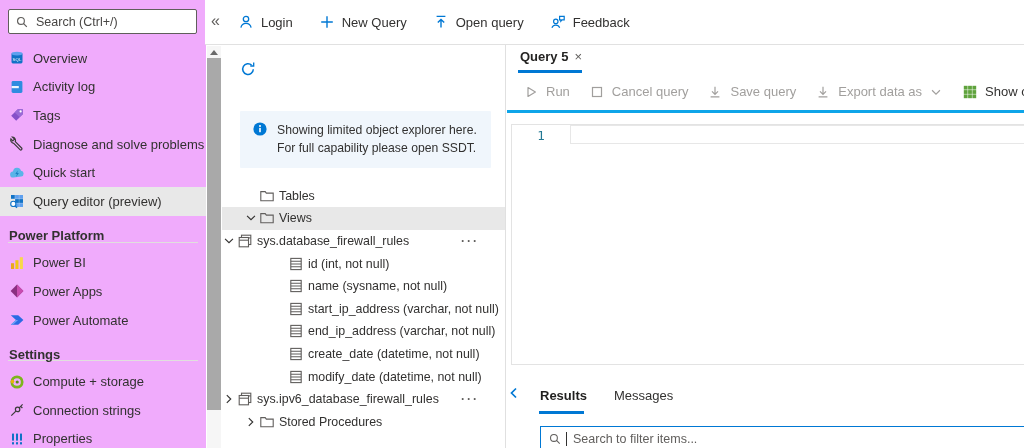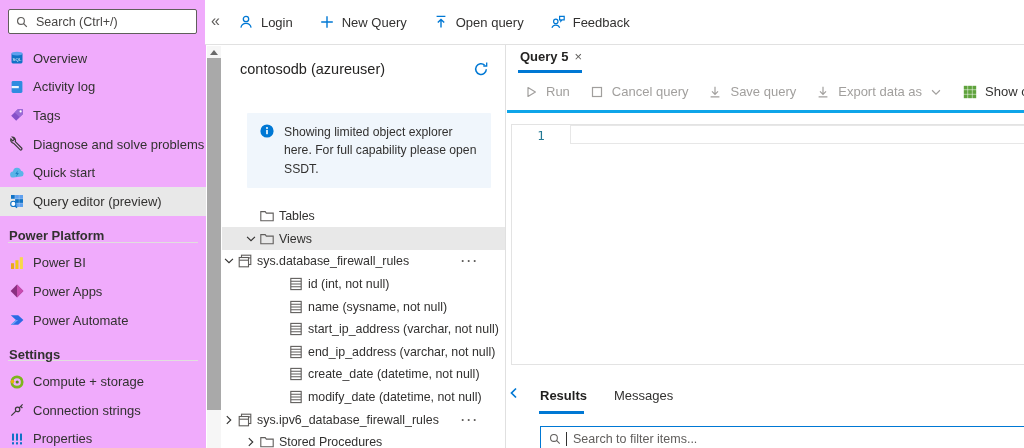--- a/index.html
+++ b/index.html
@@ -57,21 +57,21 @@
   .explorer {
     position:absolute; left:222px; top:45px; width:284px; height:403px;
     border-right:1px solid #e0e0e0; background:#fff; overflow:hidden;
   }
   .ex-title {
     padding:14px 16px 0 18px; display:flex; justify-content:space-between; align-items:flex-start;
   }
   .ex-title-text { font-size:14.5px; color:#252423; line-height:20px; }
   .refresh-btn { cursor:pointer; margin-top:2px; }
   .banner {
-    margin:34px 14px 0 25px; background:#f0f6fc; padding:10px 10px 10px 12px;
+    margin:34px 14px 0 18px; background:#f0f6fc; padding:10px 10px 10px 12px;
     display:flex; gap:9px; font-size:12.2px; line-height:1.5; color:#323130; border-radius:1px;
   }
   .tree { margin-top:17px; }
   .tree-row { height:22.6px; display:flex; align-items:center; font-size:12.4px; cursor:pointer; }
   .tree-row.selected { background:#e8e8e8; }
   .lv1 { padding-left:22px; }
   .lv2 { }
   .lv3 { padding-left:66px; }
   .chev-slot { width:15px; flex:none; display:flex; align-items:center; }
   .tree-ic { margin-right:4px; }
@@ -275,21 +275,20 @@
         <circle cx="5.8" cy="7.4" r="2.2"></circle>
         <path d="M1.9 13.8a4.2 4.2 0 0 1 7.8 0"></path>
         <path d="M9.6 2.4h4.6v3.5h-2.1l-1.3 1.3V5.9h-1.2Z"></path>
       </svg>
     <span>Feedback</span>
   </div>
 </div>
 
 <div class="explorer">
   <div class="ex-title">
-    <span class="ex-title-text">contosodb (azureuser)</span>
     <svg class="icn refresh-btn" viewBox="0 0 16 16" fill="none" stroke="#0078d4" stroke-width="1.5">
         <path d="M13.3 8.2a5.3 5.3 0 1 1-1.6-3.9"></path>
         <path d="M13.7 1.6v3.4h-3.4" stroke-width="1.3"></path>
       </svg>
   </div>
   <div class="banner">
     <svg class="icn" viewBox="0 0 16 16">
         <circle cx="8" cy="8" r="6.6" fill="#0078d4"></circle>
         <rect x="7.2" y="6.9" width="1.6" height="4.3" fill="#fff"></rect>
         <circle cx="8" cy="4.9" r="1" fill="#fff"></circle>

